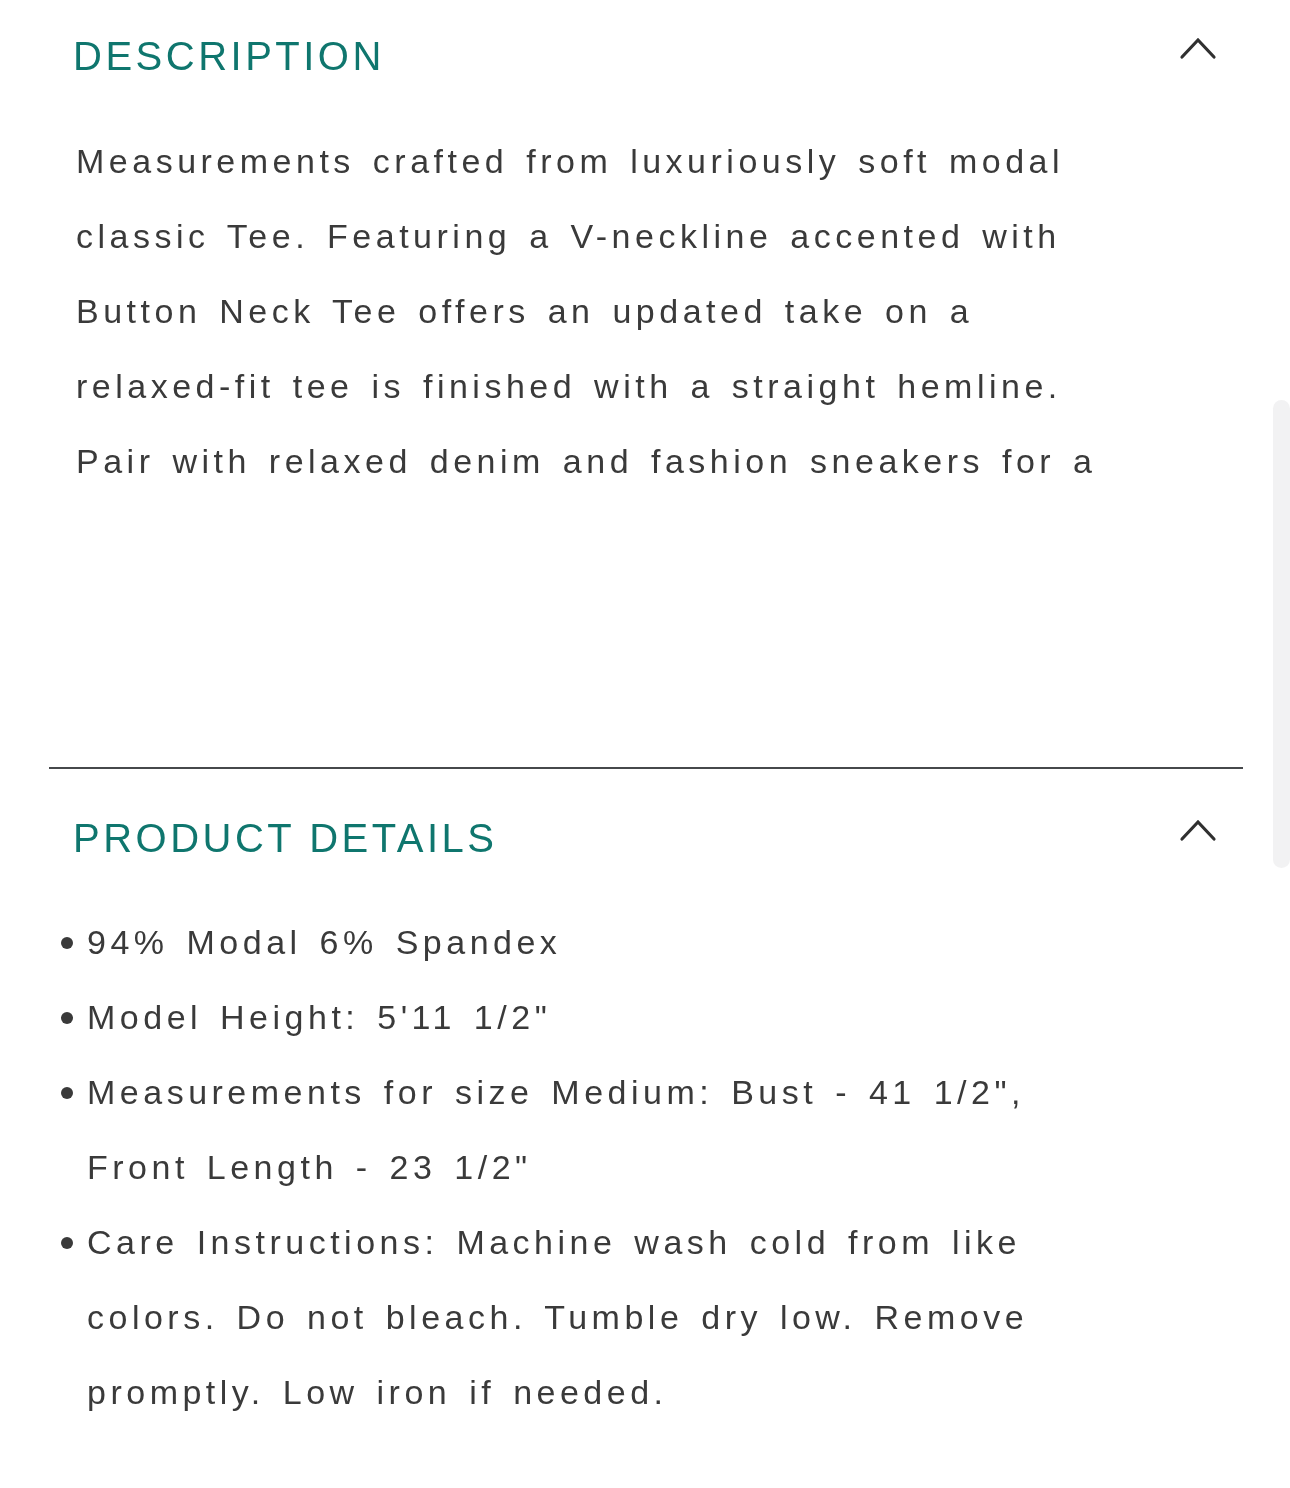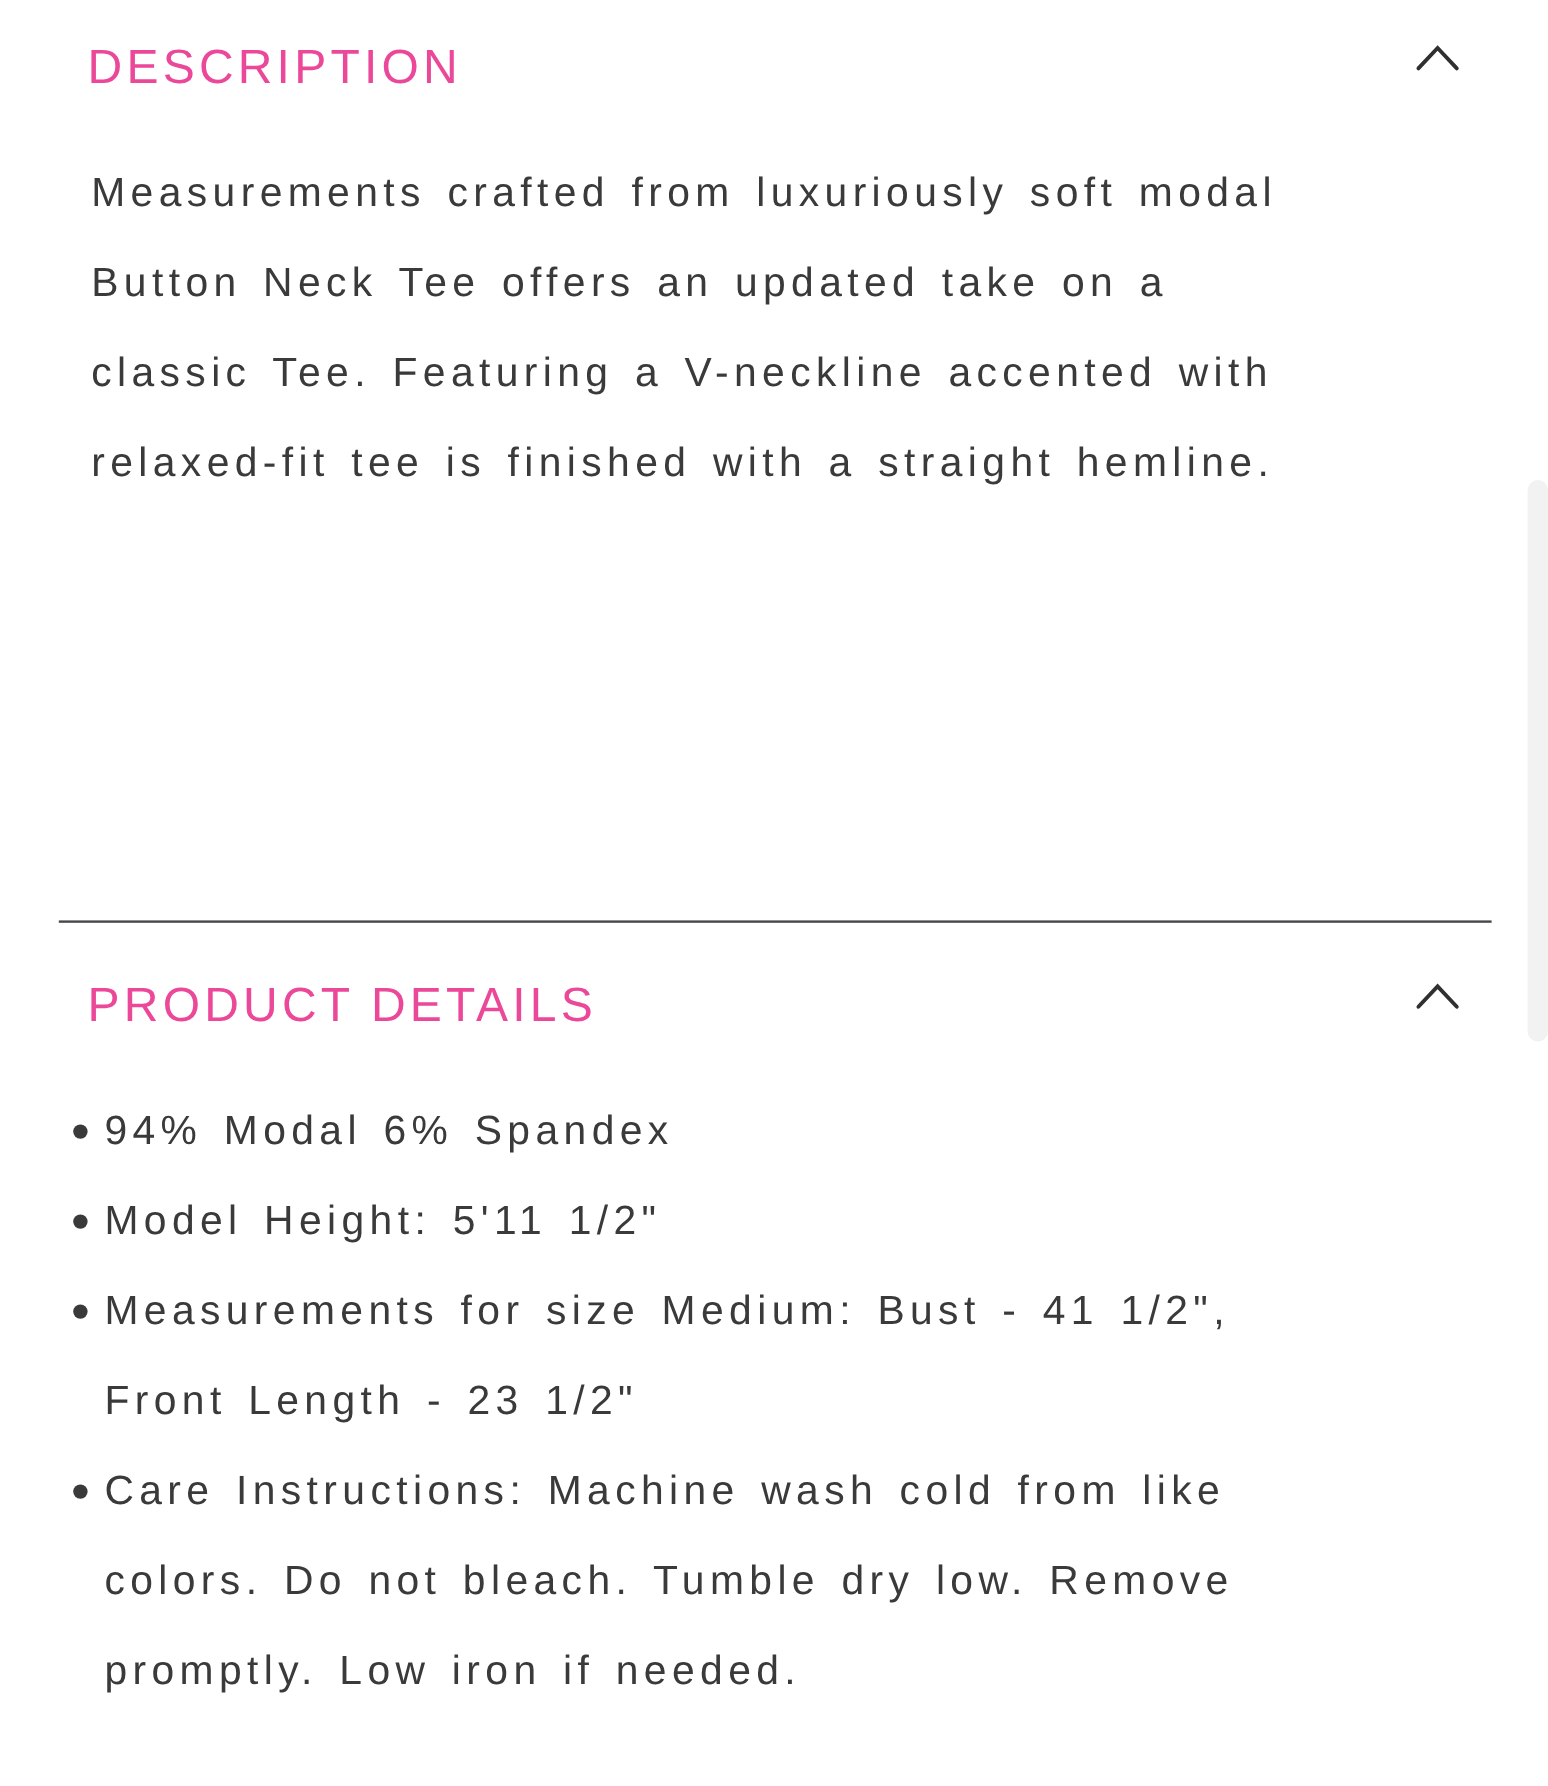--- a/index.html
+++ b/index.html
@@ -18,21 +18,21 @@
     cursor:pointer;
   }
   .section-title{
     position:absolute;
     left:73px;
     top:0;
     font-size:40px;
     line-height:52px;
     letter-spacing:3.5px;
     font-weight:400;
-    color:#ec4899;
+    color:#0f766e;
     white-space:nowrap;
   }
   .chevron{
     position:absolute;
     left:1178px;
     top:4px;
     width:40px;height:28px;
   }
   .para{
     position:absolute;
@@ -97,23 +97,24 @@
 
   <div class="section-header-row" style="top:30px;">
     <div class="section-title">DESCRIPTION</div>
     <svg class="chevron" viewBox="0 0 40 28">
       <polyline points="4,23 20,6 36,23" fill="none" stroke="#303030" stroke-width="3.2" stroke-linecap="round" stroke-linejoin="miter"></polyline>
     </svg>
   </div>
 
   <div class="para">
     <div class="line">Measurements crafted from luxuriously soft modal</div>
+    <div class="line">classic Tee. Featuring a V-neckline accented with</div>
     <div class="line">Button Neck Tee offers an updated take on a</div>
-    <div class="line">classic Tee. Featuring a V-neckline accented with</div>
     <div class="line">relaxed-fit tee is finished with a straight hemline.</div>
+    <div class="line">Pair with relaxed denim and fashion sneakers for a</div>
   </div>
 
   <div class="divider"></div>
 
   <div class="section-header-row" style="top:812px;">
     <div class="section-title">PRODUCT DETAILS</div>
     <svg class="chevron" viewBox="0 0 40 28">
       <polyline points="4,23 20,6 36,23" fill="none" stroke="#303030" stroke-width="3.2" stroke-linecap="round" stroke-linejoin="miter"></polyline>
     </svg>
   </div>

